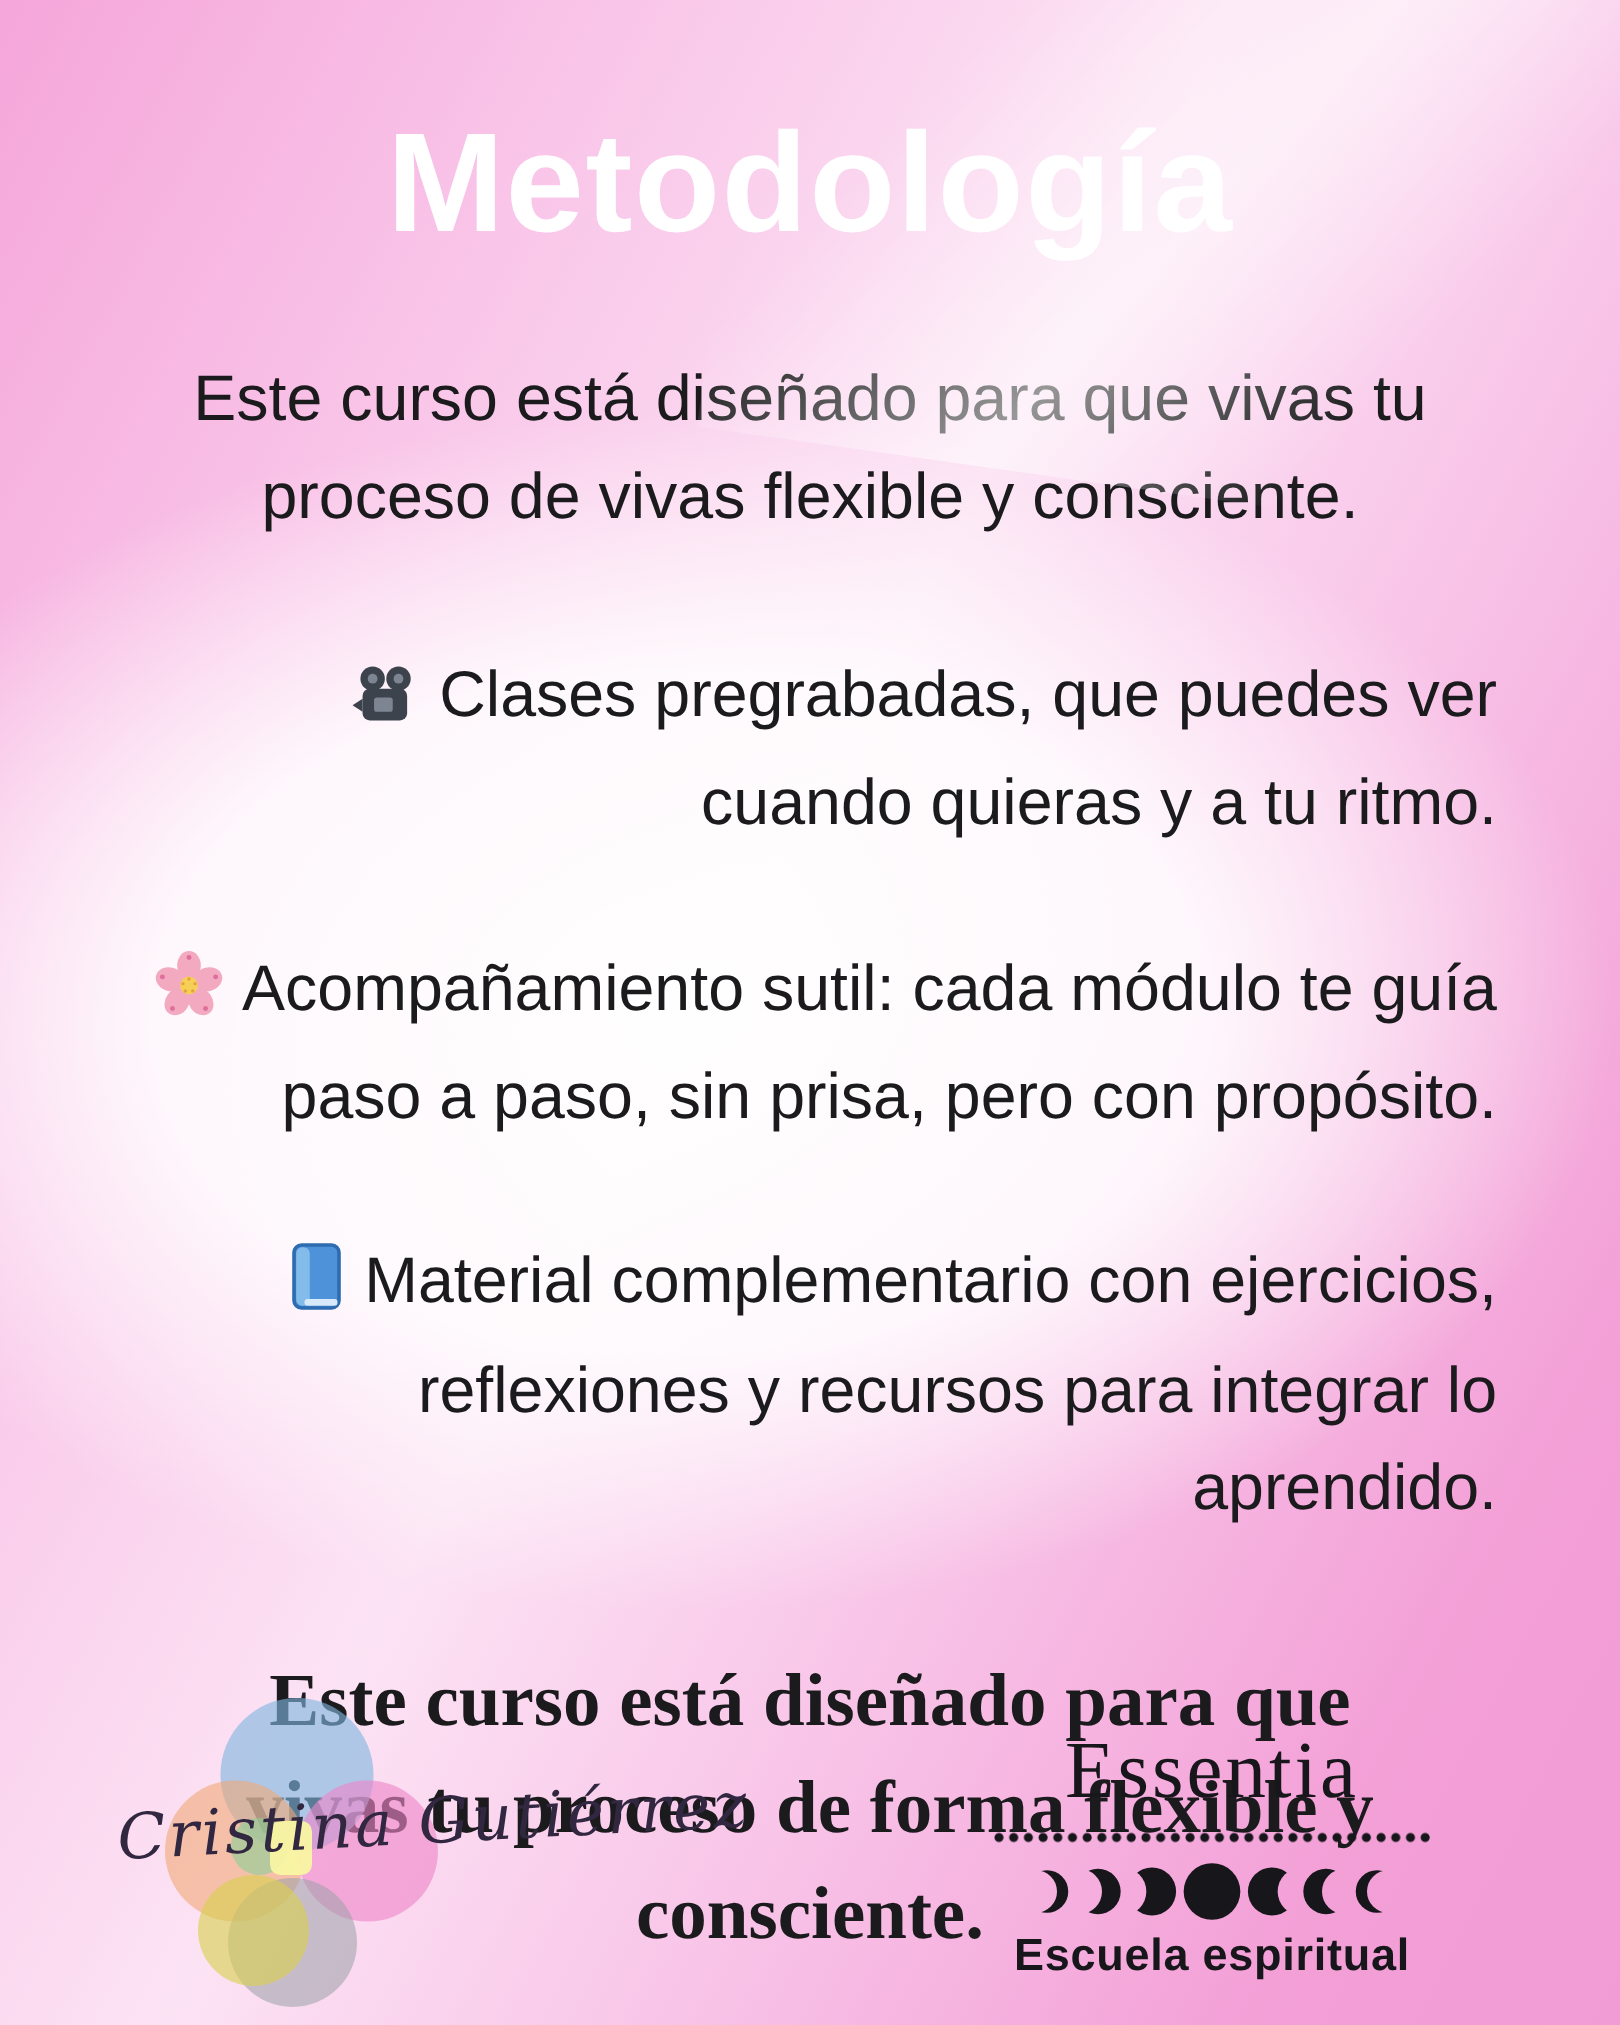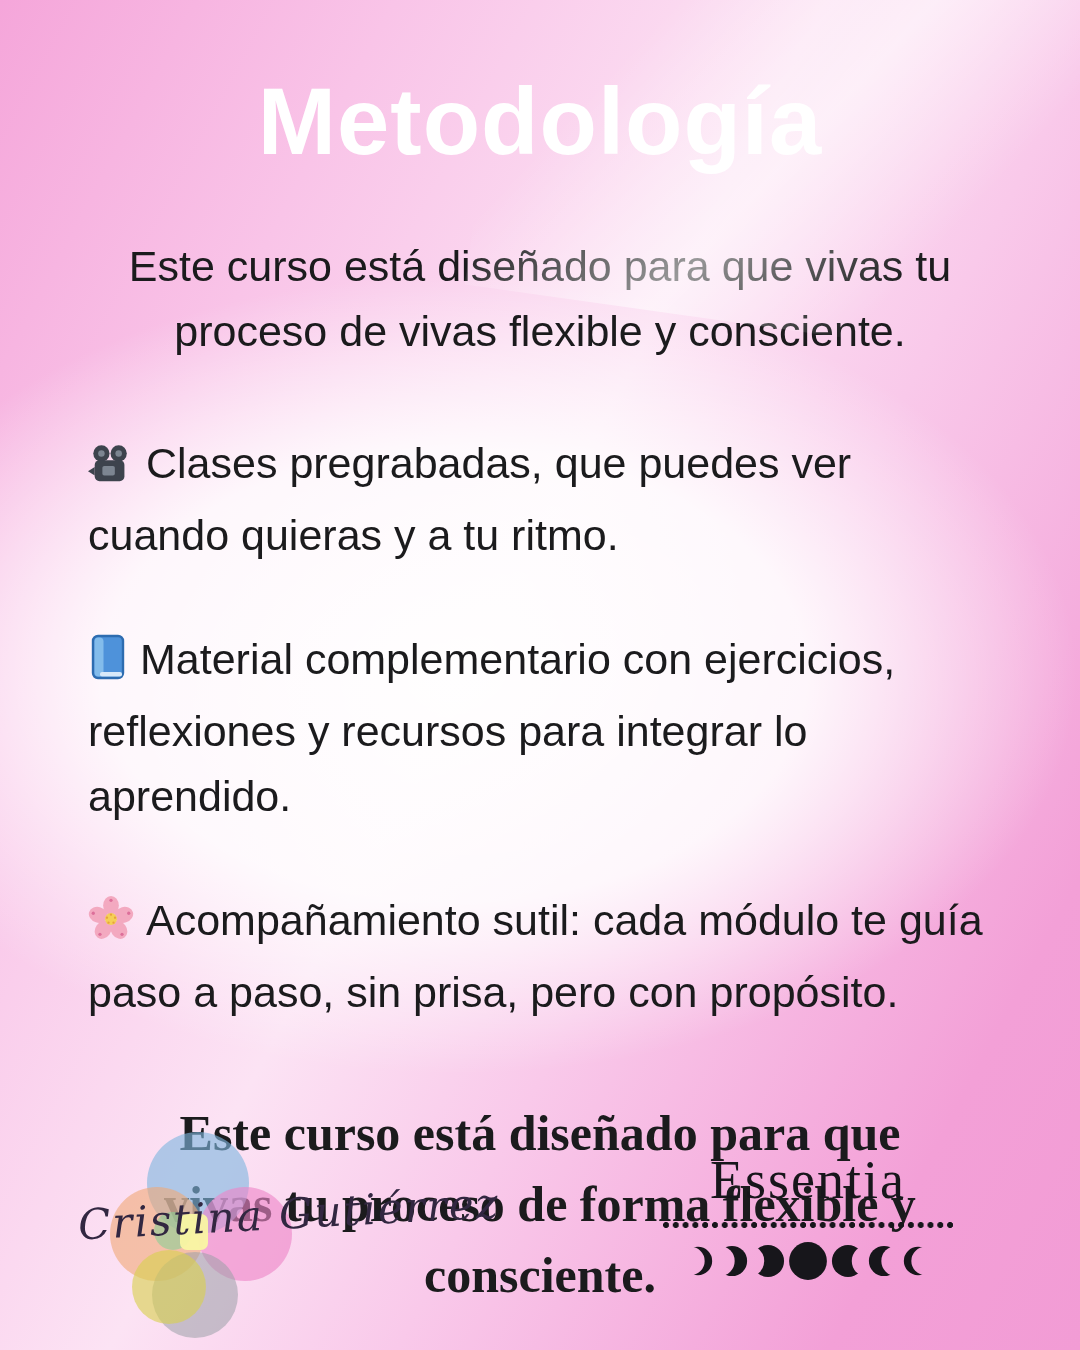--- a/index.html
+++ b/index.html
@@ -52,20 +52,21 @@
     text-align: center;
     font-size: 43px;
     line-height: 1.50;
     font-weight: 400;
   }
   .b { font-weight: 400; }
 
   .bullets {
     width: 910px;
     margin: 68px 0 0 88px;
+    text-align: right;
   }
   .bullet {
     font-size: 43px;
     line-height: 1.52;
     margin-bottom: 58px;
     font-weight: 400;
   }
   .bullet:last-child { margin-bottom: 0; }
   .bullet .icon {
     display: inline-block;
@@ -171,26 +172,20 @@
 
     <p class="bullet"><span class="icon"><svg width="46" height="42" viewBox="0 0 48 42">
         <circle cx="14" cy="10" r="8.5" fill="#3d434d"></circle>
         <circle cx="14" cy="10" r="3.4" fill="#7c8591"></circle>
         <circle cx="32" cy="10" r="8.5" fill="#3d434d"></circle>
         <circle cx="32" cy="10" r="3.4" fill="#7c8591"></circle>
         <rect x="7" y="17" width="31" height="22" rx="5" fill="#3d434d"></rect>
         <rect x="15" y="23" width="13" height="10" rx="2" fill="#7c8591"></rect>
         <polygon points="7,24 0,28.5 7,33" fill="#3d434d"></polygon>
       </svg></span><span class="b">Clases pregrabadas</span><span>, que puedes ver cuando quieras y a tu ritmo.</span></p>
-
-    <p class="bullet"><span class="icon"><svg width="40" height="48" viewBox="0 0 40 48">
-        <rect x="5" y="3" width="30" height="42" rx="5" fill="#4e92da" stroke="#2d6cb0" stroke-width="2.4"></rect>
-        <rect x="6.5" y="4.5" width="9" height="39" rx="4" fill="#83bceb"></rect>
-        <rect x="12" y="39" width="22" height="4.5" rx="2" fill="#d8e9f9"></rect>
-      </svg></span><span class="b">Material complementario</span><span> con ejercicios, reflexiones y recursos para integrar lo aprendido.</span></p>
 
     <p class="bullet"><span class="icon"><svg width="46" height="46" viewBox="0 0 48 48">
         <g fill="#f3a9c0">
           <ellipse cx="24" cy="10" rx="8.2" ry="10"></ellipse>
           <ellipse cx="37.3" cy="19.7" rx="8.2" ry="10" transform="rotate(72 37.3 19.7)"></ellipse>
           <ellipse cx="32.2" cy="35.3" rx="8.2" ry="10" transform="rotate(144 32.2 35.3)"></ellipse>
           <ellipse cx="15.8" cy="35.3" rx="8.2" ry="10" transform="rotate(216 15.8 35.3)"></ellipse>
           <ellipse cx="10.7" cy="19.7" rx="8.2" ry="10" transform="rotate(288 10.7 19.7)"></ellipse>
         </g>
         <g fill="#dd6f9a">
@@ -203,20 +198,26 @@
         <circle cx="24" cy="24" r="6.2" fill="#f5cf56"></circle>
         <g fill="#e8a23d">
           <circle cx="24" cy="19.5" r="1.2"></circle>
           <circle cx="28.2" cy="22.7" r="1.2"></circle>
           <circle cx="26.6" cy="27.8" r="1.2"></circle>
           <circle cx="21.4" cy="27.8" r="1.2"></circle>
           <circle cx="19.8" cy="22.7" r="1.2"></circle>
         </g>
       </svg></span><span class="b">Acompañamiento sutil</span><span>: cada módulo te guía paso a paso, sin prisa, pero con propósito.</span></p>
 
+    <p class="bullet"><span class="icon"><svg width="40" height="48" viewBox="0 0 40 48">
+        <rect x="5" y="3" width="30" height="42" rx="5" fill="#4e92da" stroke="#2d6cb0" stroke-width="2.4"></rect>
+        <rect x="6.5" y="4.5" width="9" height="39" rx="4" fill="#83bceb"></rect>
+        <rect x="12" y="39" width="22" height="4.5" rx="2" fill="#d8e9f9"></rect>
+      </svg></span><span class="b">Material complementario</span><span> con ejercicios, reflexiones y recursos para integrar lo aprendido.</span></p>
+
   </div>
 
   <p class="closing">Este curso está diseñado para que vivas tu proceso de forma flexible y consciente.</p>
 
   <div class="signature-block">
     <div class="bubble bubble-blue"></div>
     <div class="bubble bubble-peach"></div>
     <div class="bubble bubble-pink"></div>
     <div class="bubble bubble-green"></div>
     <div class="bubble bubble-gray"></div>
@@ -280,15 +281,16 @@
       <svg width="30" height="38" viewBox="0 0 36 36">
         <defs>
             <mask id="m7">
               <rect width="36" height="36" fill="#fff"></rect>
               <circle cx="27" cy="18" r="17" fill="#000"></circle>
             </mask>
           </defs>
         <circle cx="18" cy="18" r="17" fill="#17161b" mask="url(#m7)"></circle>
       </svg>
     </div>
+    <div class="brand-subtitle">Escuela espiritual</div>
   </div>
 
 </div>
 
 </body></html>

